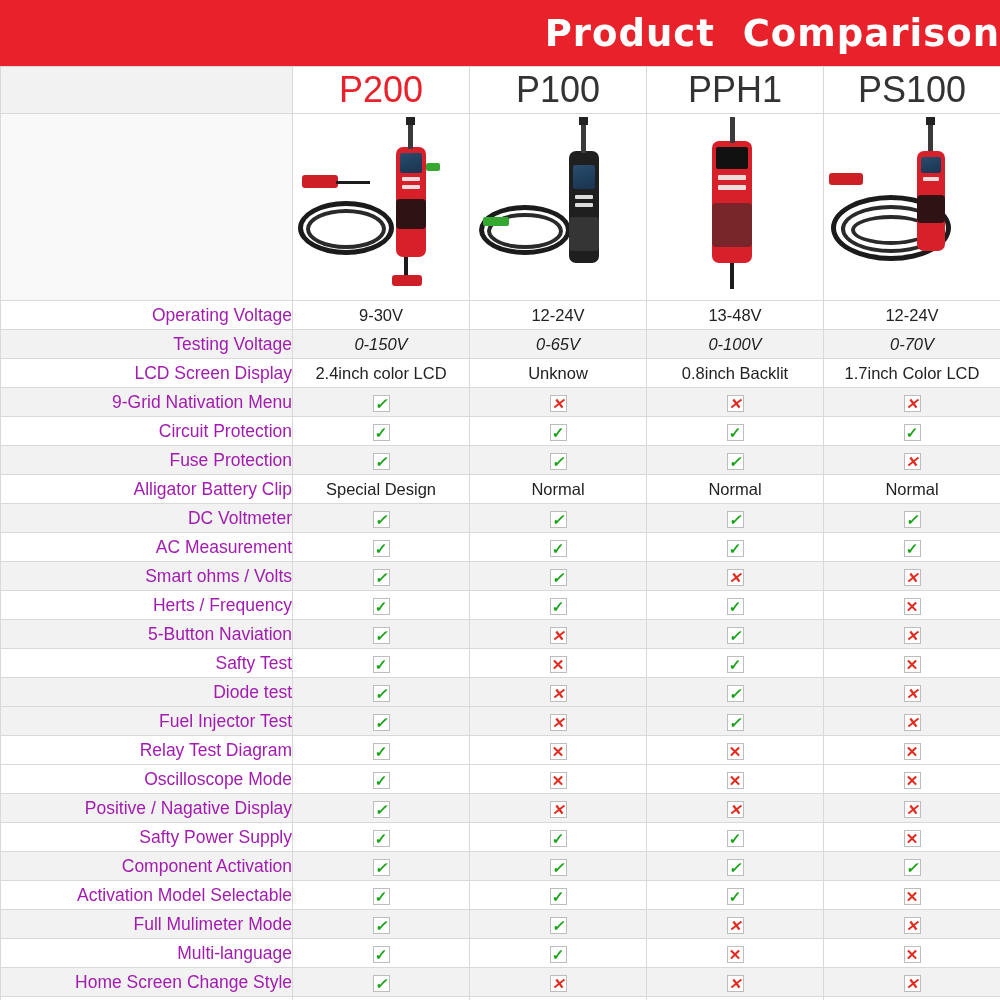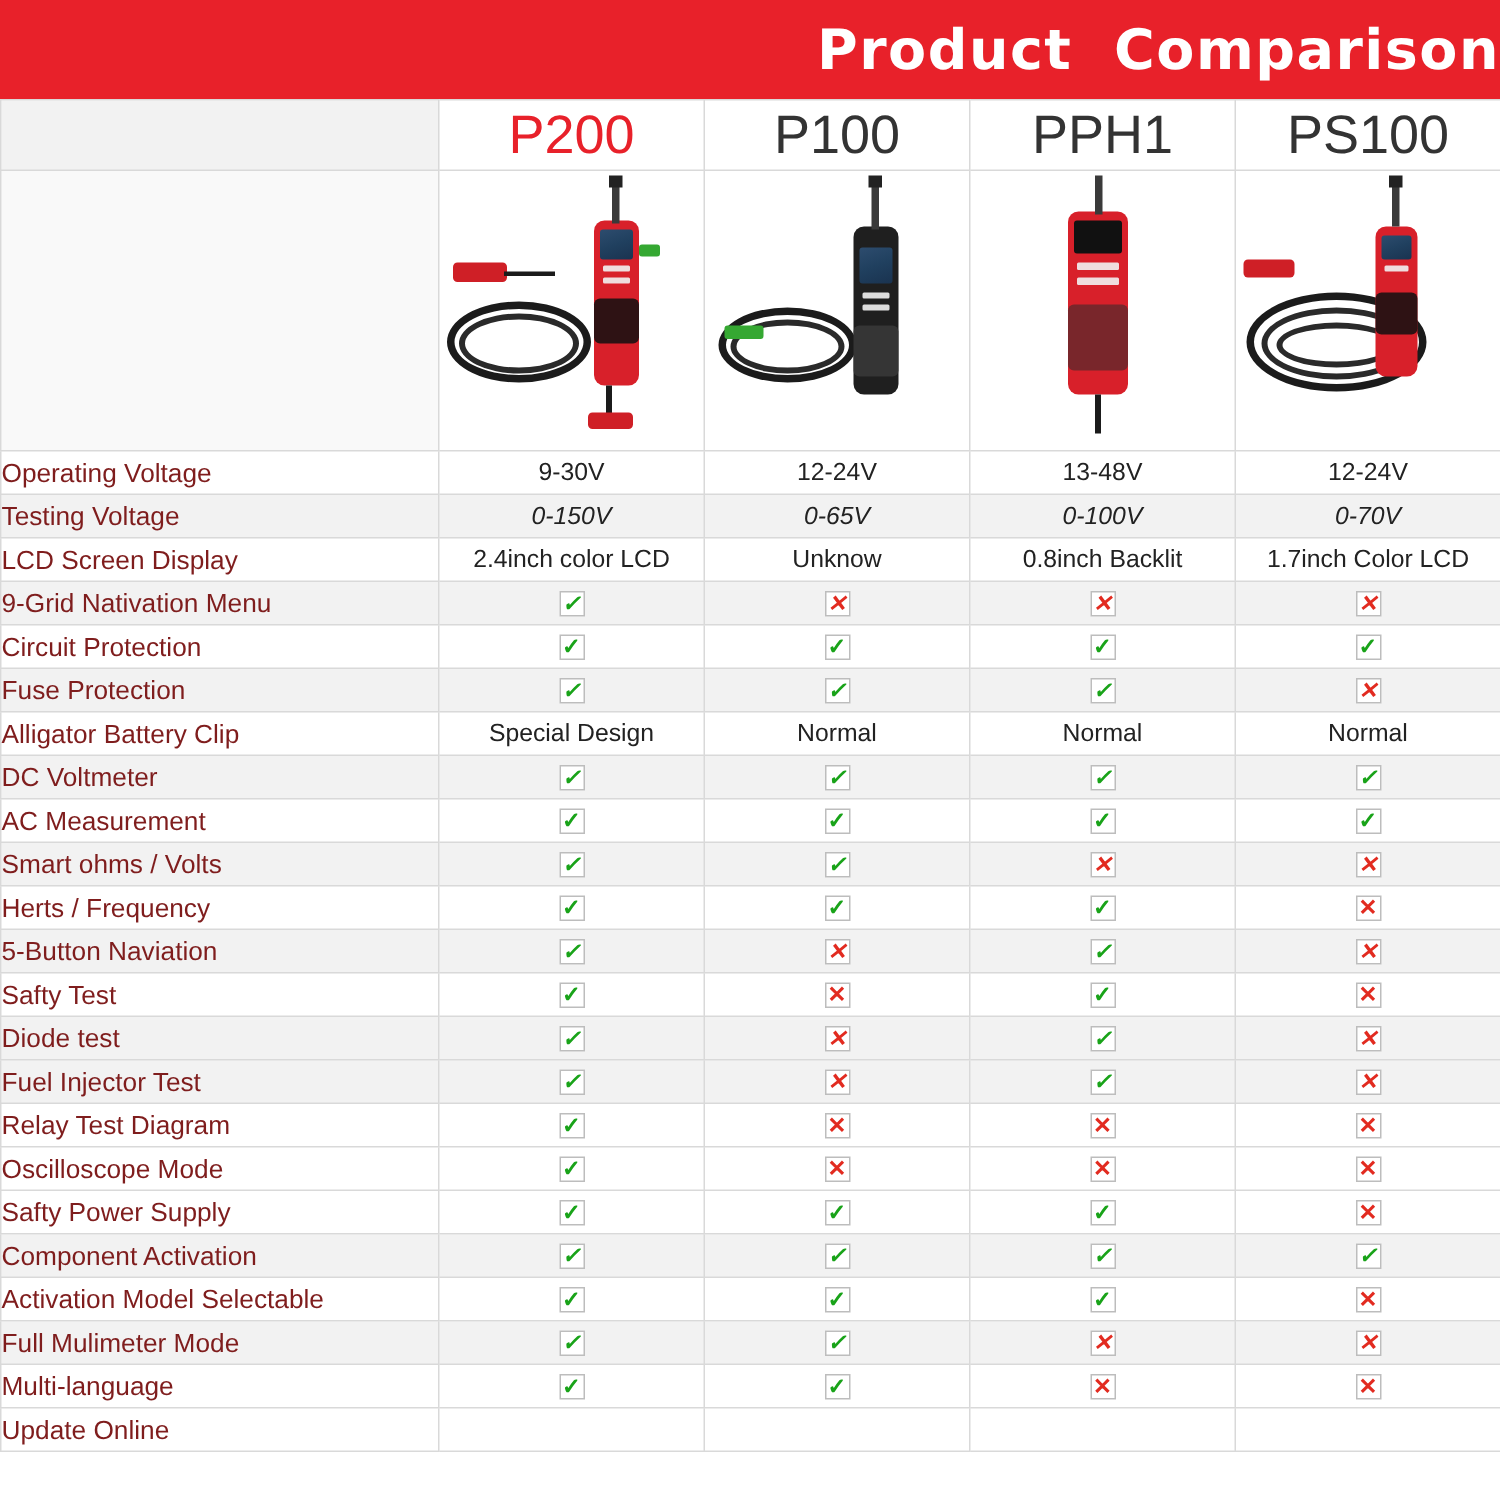--- a/index.html
+++ b/index.html
@@ -73,23 +73,23 @@
     background: #ffffff;
   }
   .prodrow td.corner-cell { background: #f9f9f9; }
 
   
   .frow td {
     height: 28px;
   }
   .flabel {
     font-size: 17.5px;
-    color: #7f1d1d;
+    color: #a21caf;
     padding-left: 12px;
-    text-align: left;
+    text-align: right;
     vertical-align: middle;
     white-space: nowrap;
   }
   .fval {
     text-align: center;
     vertical-align: middle;
     font-size: 16.5px;
     color: #222222;
   }
   .row-odd td { background: #ffffff; }
@@ -377,20 +377,27 @@
           <td class="fval"><span class="mark no">✕</span></td>
           <td class="fval"><span class="mark no">✕</span></td>
         </tr>
         <tr class="frow row-odd">
           <td class="flabel">Oscilloscope Mode</td>
           <td class="fval"><span class="mark yes">✓</span></td>
           <td class="fval"><span class="mark no">✕</span></td>
           <td class="fval"><span class="mark no">✕</span></td>
           <td class="fval"><span class="mark no">✕</span></td>
         </tr>
+        <tr class="frow row-even">
+          <td class="flabel">Positive / Nagative Display</td>
+          <td class="fval"><span class="mark yes">✓</span></td>
+          <td class="fval"><span class="mark no">✕</span></td>
+          <td class="fval"><span class="mark no">✕</span></td>
+          <td class="fval"><span class="mark no">✕</span></td>
+        </tr>
         <tr class="frow row-odd">
           <td class="flabel">Safty Power Supply</td>
           <td class="fval"><span class="mark yes">✓</span></td>
           <td class="fval"><span class="mark yes">✓</span></td>
           <td class="fval"><span class="mark yes">✓</span></td>
           <td class="fval"><span class="mark no">✕</span></td>
         </tr>
         <tr class="frow row-even">
           <td class="flabel">Component Activation</td>
           <td class="fval"><span class="mark yes">✓</span></td>
@@ -409,20 +416,27 @@
           <td class="flabel">Full Mulimeter Mode</td>
           <td class="fval"><span class="mark yes">✓</span></td>
           <td class="fval"><span class="mark yes">✓</span></td>
           <td class="fval"><span class="mark no">✕</span></td>
           <td class="fval"><span class="mark no">✕</span></td>
         </tr>
         <tr class="frow row-odd">
           <td class="flabel">Multi-language</td>
           <td class="fval"><span class="mark yes">✓</span></td>
           <td class="fval"><span class="mark yes">✓</span></td>
+          <td class="fval"><span class="mark no">✕</span></td>
+          <td class="fval"><span class="mark no">✕</span></td>
+        </tr>
+        <tr class="frow row-even">
+          <td class="flabel">Home Screen Change Style</td>
+          <td class="fval"><span class="mark yes">✓</span></td>
+          <td class="fval"><span class="mark no">✕</span></td>
           <td class="fval"><span class="mark no">✕</span></td>
           <td class="fval"><span class="mark no">✕</span></td>
         </tr>
         <tr class="frow row-odd">
           <td class="flabel">Update Online</td>
           <td class="fval"></td>
           <td class="fval"></td>
           <td class="fval"></td>
           <td class="fval"></td>
         </tr>

